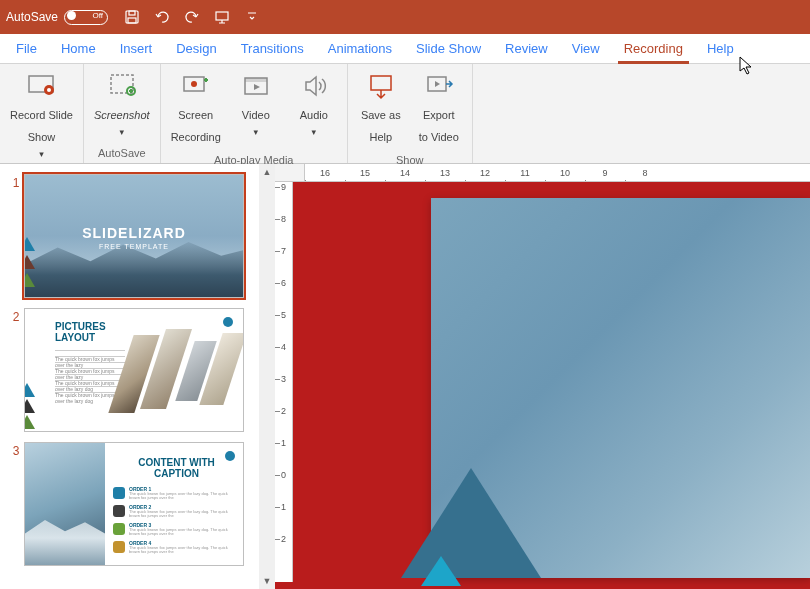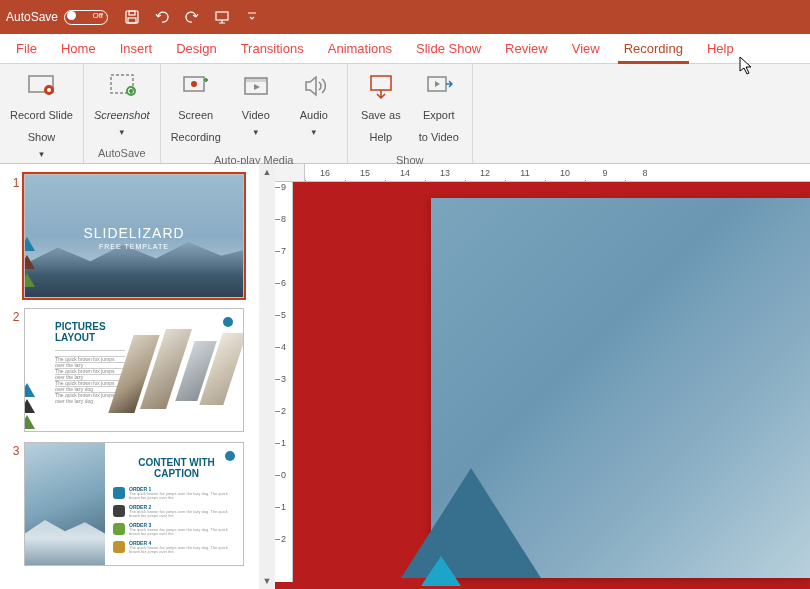--- a/index.html
+++ b/index.html
@@ -6,21 +6,21 @@
 body{width:810px;height:589px;overflow:hidden;background:#e6e6e6;font-size:12px}
 .titlebar{height:34px;background:#b7472a;display:flex;align-items:center;padding:0 6px;color:#fff}
 .autosave{display:flex;align-items:center;gap:6px;font-size:12px;margin-right:10px}
 .switch{width:44px;height:15px;border:1px solid #fff;border-radius:8px;position:relative;display:flex;align-items:flex-start}
 .switch-knob{width:9px;height:9px;border-radius:50%;background:#fff;margin-left:2px}
 .switch-text{font-size:8px;position:absolute;right:4px;color:#fff}
 .qat{display:flex;align-items:center;gap:2px}
 .qat-btn{width:28px;height:26px;display:flex;align-items:center;justify-content:center;cursor:pointer}
 .qat-btn svg{stroke:#fff;fill:none;stroke-width:1.2}
 .menubar{height:30px;background:#fff;border-bottom:1px solid #d4d4d4;display:flex;align-items:stretch;padding:0 4px}
-.menu-item{padding:0 12px;display:flex;align-items:center;font-size:13px;color:#ef4444;cursor:pointer;position:relative}
+.menu-item{padding:0 12px;display:flex;align-items:center;font-size:13px;color:#3b82f6;cursor:pointer;position:relative}
 .menu-item.active{color:#b7472a}
 .menu-item.active::after{content:"";position:absolute;bottom:-1px;left:6px;right:6px;height:3px;background:#b7472a}
 .ribbon{height:100px;background:#f3f3f3;border-bottom:1px solid #c8c8c8;display:flex}
 .rgroup{display:flex;flex-direction:column;border-right:1px solid #d9d9d9;padding:2px 4px 0 4px}
 .rgroup-buttons{display:flex;flex:1;align-items:flex-start}
 .rgroup-label{text-align:center;font-size:11px;color:#666;padding:2px 0 4px 0}
 .rbtn{display:flex;flex-direction:column;align-items:center;justify-content:flex-start;padding:4px 6px;cursor:pointer;min-width:58px;text-align:center}
 .rbtn-icon{width:32px;height:32px;display:flex;align-items:center;justify-content:center;margin-bottom:2px}
 .rbtn-label{font-size:11px;color:#444;line-height:22px}
 .dd{font-size:9px;color:#444;margin-top:1px}
@@ -36,21 +36,21 @@
 .ruler-h{position:absolute;top:0;left:30px;right:0;height:18px;background:#fff;border-bottom:1px solid #c8c8c8;font-size:9px;color:#555;display:flex;align-items:center;overflow:hidden}
 .ruler-v{position:absolute;top:18px;left:0;width:18px;height:400px;background:#fff;border-right:1px solid #c8c8c8}
 .ruler-corner{position:absolute;top:0;left:0;width:30px;height:18px;background:#f3f3f3;border-right:1px solid #c8c8c8;border-bottom:1px solid #c8c8c8}
 .slide-area{position:absolute;top:34px;left:156px;width:380px;height:380px;background:linear-gradient(135deg,#7ba5bd 0%,#6b97b3 40%,#8cb0c5 70%,#b8d0dc 100%);box-shadow:0 2px 8px rgba(0,0,0,0.25)}
 .slide-tri1{position:absolute;bottom:0;left:0;width:0;height:0;border-left:70px solid transparent;border-right:70px solid transparent;border-bottom:110px solid #36708e;transform:translateX(-30px)}
 .slide-tri2{position:absolute;bottom:-8px;left:-10px;width:0;height:0;border-left:20px solid transparent;border-right:20px solid transparent;border-bottom:30px solid #1da5c9}
 .cursor-img{position:absolute;top:56px;left:739px;pointer-events:none}
 
 .t1{background:linear-gradient(180deg,#9cbcd0 0%,#8aacc4 50%,#c7d8e2 100%);position:relative;width:100%;height:100%}
 .t1 .mtn{position:absolute;bottom:0;left:0;right:0;height:55px;background:linear-gradient(180deg,rgba(100,130,150,0.3) 0%,#3d5a6e 60%,#2d4354 100%);clip-path:polygon(0 100%,0 40%,15% 10%,30% 35%,45% 5%,60% 30%,75% 0%,90% 25%,100% 15%,100% 100%)}
-.t1 .titletxt{position:absolute;top:50px;left:0;right:0;text-align:center;color:#fff;font-weight:normal;font-size:14px;letter-spacing:1px}
+.t1 .titletxt{position:absolute;top:50px;left:0;right:0;text-align:center;color:#fff;font-weight:bold;font-size:14px;letter-spacing:1px}
 .t1 .subtxt{position:absolute;top:68px;left:0;right:0;text-align:center;color:#fff;font-size:7px;letter-spacing:1px}
 .t1-tri{position:absolute;left:-6px;width:0;height:0}
 .t1-tri.a{top:62px;border-left:8px solid transparent;border-right:8px solid transparent;border-bottom:14px solid #1f7fa8}
 .t1-tri.b{top:80px;border-left:8px solid transparent;border-right:8px solid transparent;border-bottom:14px solid #6b3a2e}
 .t1-tri.c{top:98px;border-left:8px solid transparent;border-right:8px solid transparent;border-bottom:14px solid #5a8a3a}
 
 .t2{background:#fff;width:100%;height:100%;position:relative}
 .t2 .hdr{position:absolute;top:12px;left:30px;color:#0a5d7c;font-weight:bold;font-size:10px;line-height:11px}
 .t2 .dot{position:absolute;top:8px;right:10px;width:10px;height:10px;background:#1f7fa8;border-radius:50%}
 .t2 .lines{position:absolute;top:36px;left:30px;width:70px}

